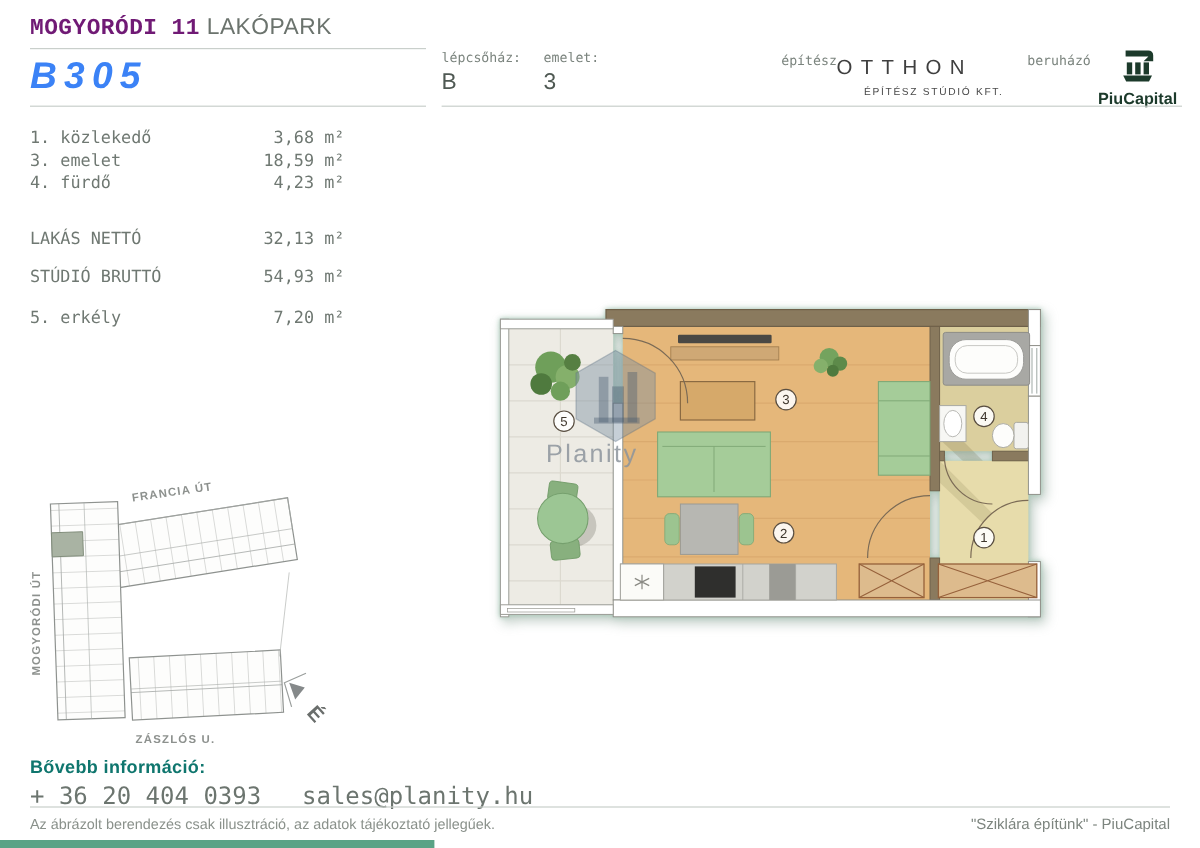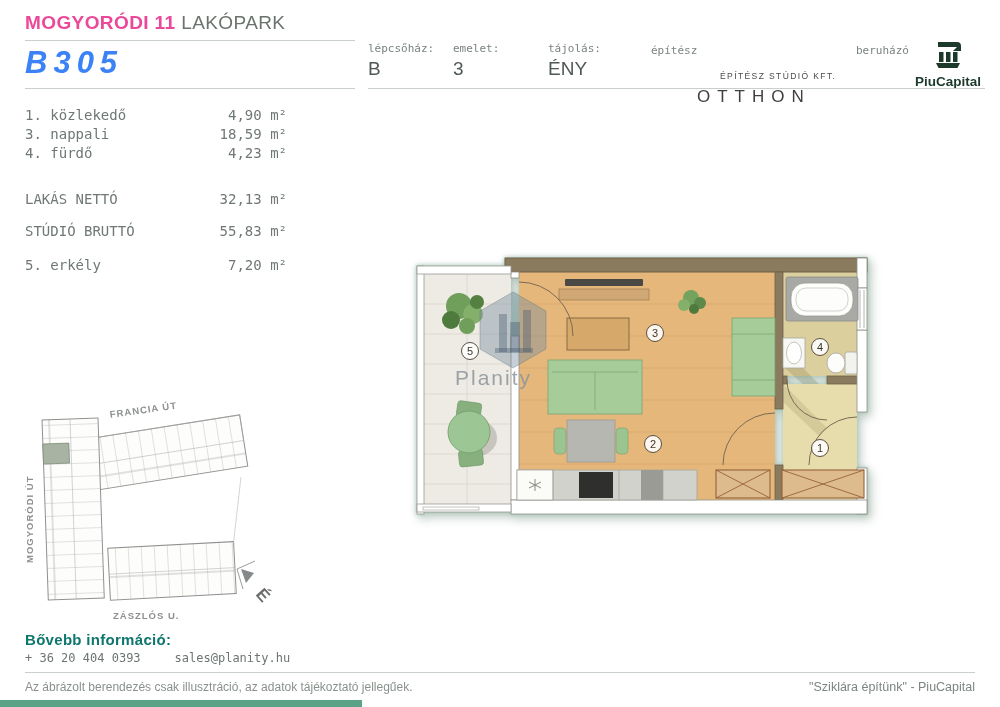--- a/index.html
+++ b/index.html
@@ -1,38 +1,38 @@
 <!DOCTYPE html>
 <html><head>
 <meta charset="utf-8">
 <style>
   html,body{margin:0;padding:0;}
   body{width:1000px;height:707px;background:#ffffff;position:relative;overflow:hidden;
        font-family:"Liberation Sans",sans-serif;}
   .abs{position:absolute;}
   
   .project-title{left:25px;top:12px;font-size:19px;color:#6b736d;letter-spacing:.4px;}
-  .project-title b{color:#ec4899;font-weight:bold;}
+  .project-title b{color:#701a75;font-weight:bold;font-family:Liberation Mono, monospace;}
   .hr{background:#c9cfcb;height:1px;}
   .unit-id{left:25px;top:45px;font-size:31px;font-weight:bold;letter-spacing:6px;color:#3b82f6;font-style:italic;}
   .cells{left:368px;top:42px;display:flex;}
   .cell{text-align:left;}
   .cell .lab{font-family:"DejaVu Sans Mono",monospace;font-size:11px;color:#7b847e;}
   .cell .val{font-size:19px;color:#4f5953;margin-top:3px;}
   .mini-lab{font-family:"DejaVu Sans Mono",monospace;font-size:11px;color:#7b847e;text-align:right;}
-  .otthon{left:697px;top:47px;font-size:17px;letter-spacing:7px;color:#3f3f3f;margin-top:40px;}
+  .otthon{left:697px;top:47px;font-size:17px;letter-spacing:7px;color:#3f3f3f;}
   .otthon-sub{left:697px;top:71px;font-size:8.5px;letter-spacing:1.4px;color:#4a4a4a;padding-left:23px;}
   .piu-wrap{left:908px;top:40px;width:80px;text-align:center;}
   .piu-name{font-size:13.5px;font-weight:bold;color:#1c3a2b;margin-top:1px;}
   
   .roomlist{left:25px;width:262px;font-family:"DejaVu Sans Mono",monospace;font-size:14px;color:#6f7872;}
   .rrow{display:flex;justify-content:space-between;height:19px;line-height:19px;text-align:center;}
   
   .contact-h{left:25px;top:631px;font-size:15px;font-weight:bold;color:#0f766e;letter-spacing:.3px;}
-  .contact-line{left:25px;top:651px;font-family:"DejaVu Sans Mono",monospace;font-size:12px;color:#6c756f;display:flex;gap:34px;}
+  .contact-line{left:25px;top:651px;font-family:"DejaVu Sans Mono",monospace;font-size:20px;color:#6c756f;display:flex;gap:34px;}
   .contact-line a{color:#6c756f;text-decoration:none;}
   .disclaimer{left:25px;top:680px;font-size:12px;color:#8a918b;}
   .slogan{right:25px;top:680px;font-size:12.5px;color:#7d857f;}
   .accentbar{left:0;top:700px;width:362px;height:7px;background:#5aa386;}
   svg text{font-family:"Liberation Sans",sans-serif;}
   .plansvg{filter:drop-shadow(0 0 2px #a3c7b4) drop-shadow(3px 4px 5px rgba(110,140,125,.45));}
 </style>
 </head>
 <body>
 
@@ -44,24 +44,20 @@
 <div class="abs hr" style="left:25px;top:88px;width:330px"></div>
 
 <div class="abs cells">
   <div class="cell" style="width:85px">
     <div class="lab">lépcsőház:</div>
     <div class="val">B</div>
   </div>
   <div class="cell" style="width:95px">
     <div class="lab">emelet:</div>
     <div class="val">3</div>
-  </div>
-  <div class="cell" style="width:110px">
-    <div class="lab">tájolás:</div>
-    <div class="val">ÉNY</div>
   </div>
 </div>
 <div class="abs mini-lab" style="left:651px;top:44px">építész</div>
 <div class="abs otthon">OTTHON</div>
 <div class="abs otthon-sub">ÉPÍTÉSZ STÚDIÓ KFT.</div>
 <div class="abs mini-lab" style="left:856px;top:44px">beruházó</div>
 <div class="abs piu-wrap">
   <svg width="36" height="29" viewBox="0 0 36 29">
     <path d="M8,2 h19 a4,4 0 0 1 4,4 v5 h-8 l4,-4 h-19 z" fill="#1c3a2b"></path>
     <rect x="9" y="12" width="4.5" height="10" fill="#1c3a2b"></rect>
@@ -69,41 +65,41 @@
     <rect x="23" y="12" width="4.5" height="10" fill="#1c3a2b"></rect>
     <path d="M6,23 h24 l-2.5,5 h-19 z" fill="#1c3a2b"></path>
   </svg>
   <div class="piu-name">PiuCapital</div>
 </div>
 <div class="abs hr" style="left:368px;top:88px;width:617px"></div>
 
 <div class="abs roomlist" style="top:106px">
   <div class="rrow">
     <span><span>1.</span> <span>közlekedő</span></span>
-    <span>4,90 m²</span>
-  </div>
-  <div class="rrow">
-    <span><span>3.</span> <span>nappali</span></span>
+    <span>3,68 m²</span>
+  </div>
+  <div class="rrow">
+    <span><span>3.</span> <span>emelet</span></span>
     <span>18,59 m²</span>
   </div>
   <div class="rrow">
     <span><span>4.</span> <span>fürdő</span></span>
     <span>4,23 m²</span>
   </div>
 </div>
 <div class="abs roomlist" style="top:190px">
   <div class="rrow">
     <span>LAKÁS NETTÓ</span>
     <span>32,13 m²</span>
   </div>
 </div>
 <div class="abs roomlist" style="top:222px">
   <div class="rrow">
     <span>STÚDIÓ BRUTTÓ</span>
-    <span>55,83 m²</span>
+    <span>54,93 m²</span>
   </div>
 </div>
 <div class="abs roomlist" style="top:256px">
   <div class="rrow">
     <span><span>5.</span> <span>erkély</span></span>
     <span>7,20 m²</span>
   </div>
 </div>
 
 <div class="abs" style="left:415px;top:252px;width:470px;height:270px">

